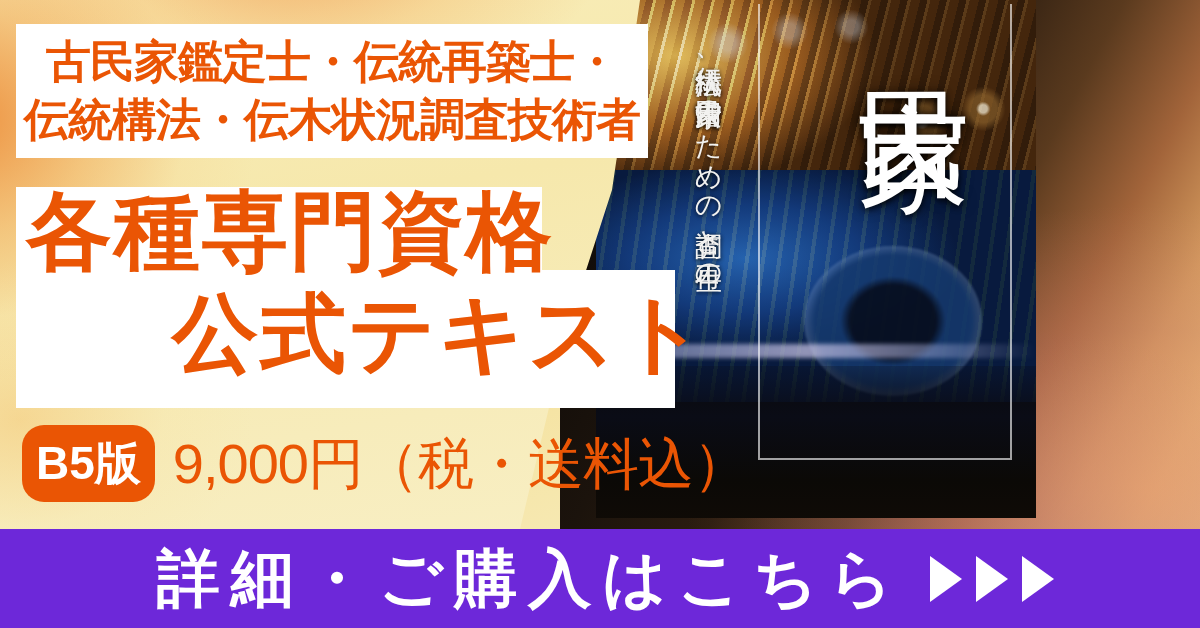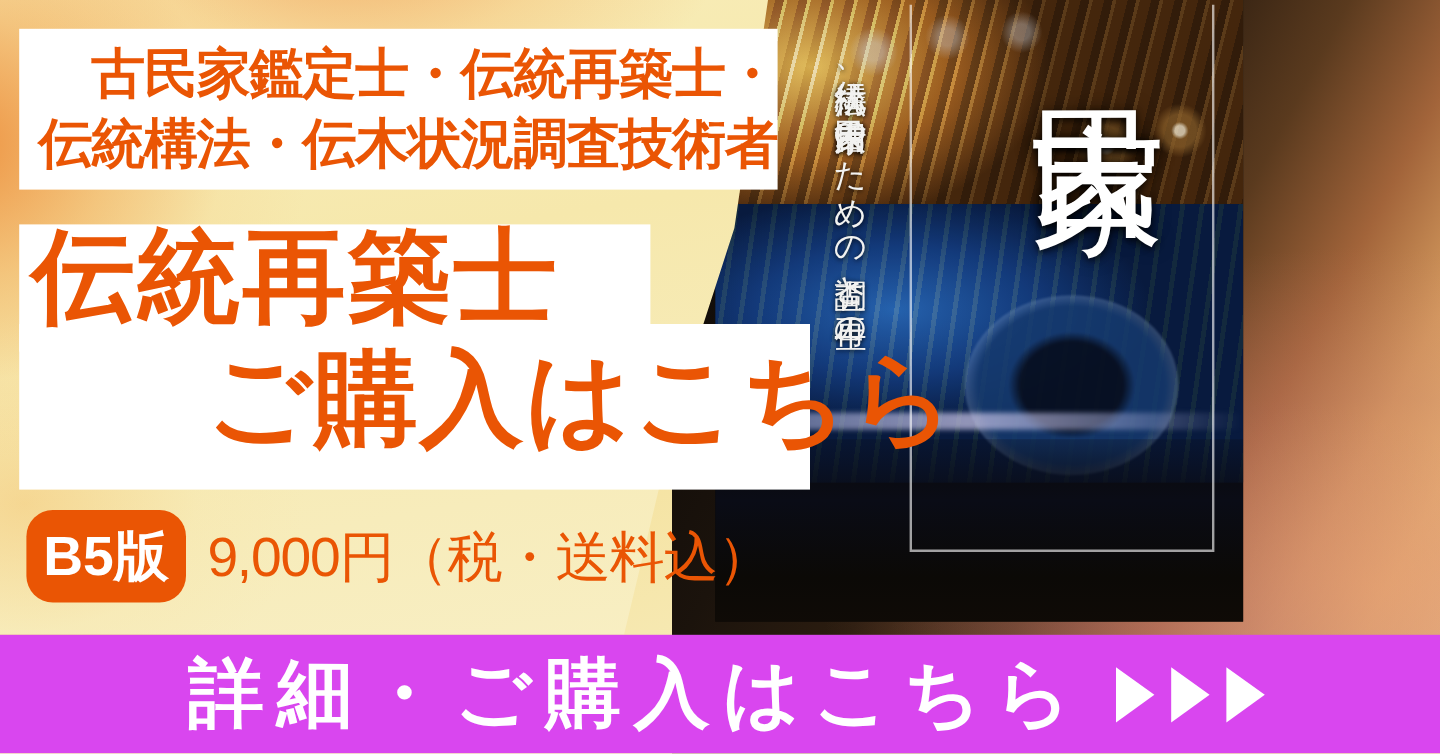--- a/index.html
+++ b/index.html
@@ -233,21 +233,21 @@
   #box-top{ left:16px; top:24px; width:632px; height:134px; }
   #box-mid{ left:16px; top:187px; width:526px; height:106px; }
   #box-mid2{ left:16px; top:270px; width:659px; height:138px; }
 
   
   .kicker{
     position:absolute;
     left:18px; top:24px;
     width:630px; height:134px;
     display:flex; flex-direction:column;
-    align-items:flex-end; justify-content:center;
+    align-items:center; justify-content:center;
     color:#ea5504;
     font-size:45px;
     font-weight:700;
     line-height:1.30;
     letter-spacing:-1px;
     white-space:nowrap;
   }
   .kicker .l1{ text-indent:-2px; }
   .kicker .l2{ text-indent:-2px; }
 
@@ -285,32 +285,32 @@
     font-weight:700;
     line-height:1;
     padding:15px 14px 16px 14px;
     letter-spacing:0px;
     white-space:nowrap;
     border-radius:22px;
   }
   .price-text{
     margin-left:18px;
     color:#ea5504;
-    font-size:46px;
+    font-size:56px;
     font-weight:400;
     line-height:1;
     letter-spacing:-1px;
     white-space:nowrap;
   }
 
   
   .cta{
     position:absolute;
     left:0; bottom:0; width:1200px; height:99px;
-    background:#d946ef;
+    background:#6d28d9;
     display:flex; align-items:center; justify-content:center;
   }
   .cta-label{
     color:#ffffff;
     font-size:63px;
     font-weight:700;
     letter-spacing:11px;
     line-height:1;
     white-space:nowrap;
     text-indent:11px;
@@ -355,22 +355,22 @@
 
   <div class="whitebox" id="box-top"></div>
   <div class="whitebox" id="box-mid"></div>
   <div class="whitebox" id="box-mid2"></div>
 
   <div class="kicker">
     <span class="l1">古民家鑑定士・伝統再築士・</span>
     <span class="l2">伝統構法・伝木状況調査技術者</span>
   </div>
 
-  <div class="headline-1">伝統再築士</div>
-  <div class="headline-2">ご購入はこちら</div>
+  <div class="headline-1">各種専門資格</div>
+  <div class="headline-2">公式テキスト</div>
 
   <div class="price-row">
     <span class="size-badge">B5版</span>
     <span class="price-text">9,000円（税・送料込）</span>
   </div>
 
   <div class="cta">
     <span class="cta-label">詳細・ご購入はこちら</span>
     <span class="cta-arrows">
       <span class="arrow"></span>

